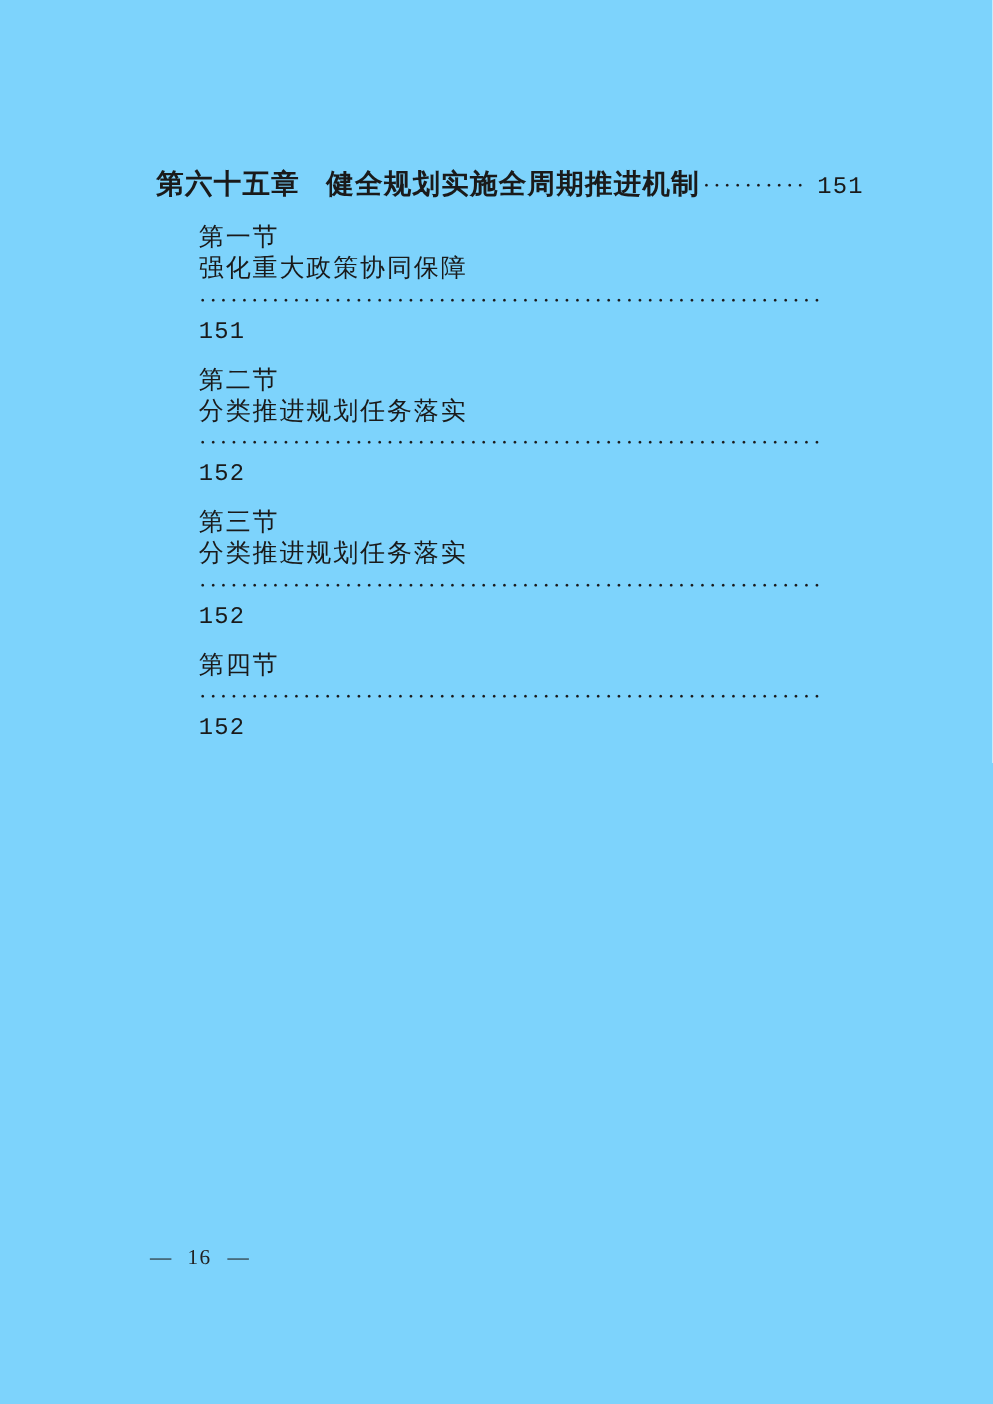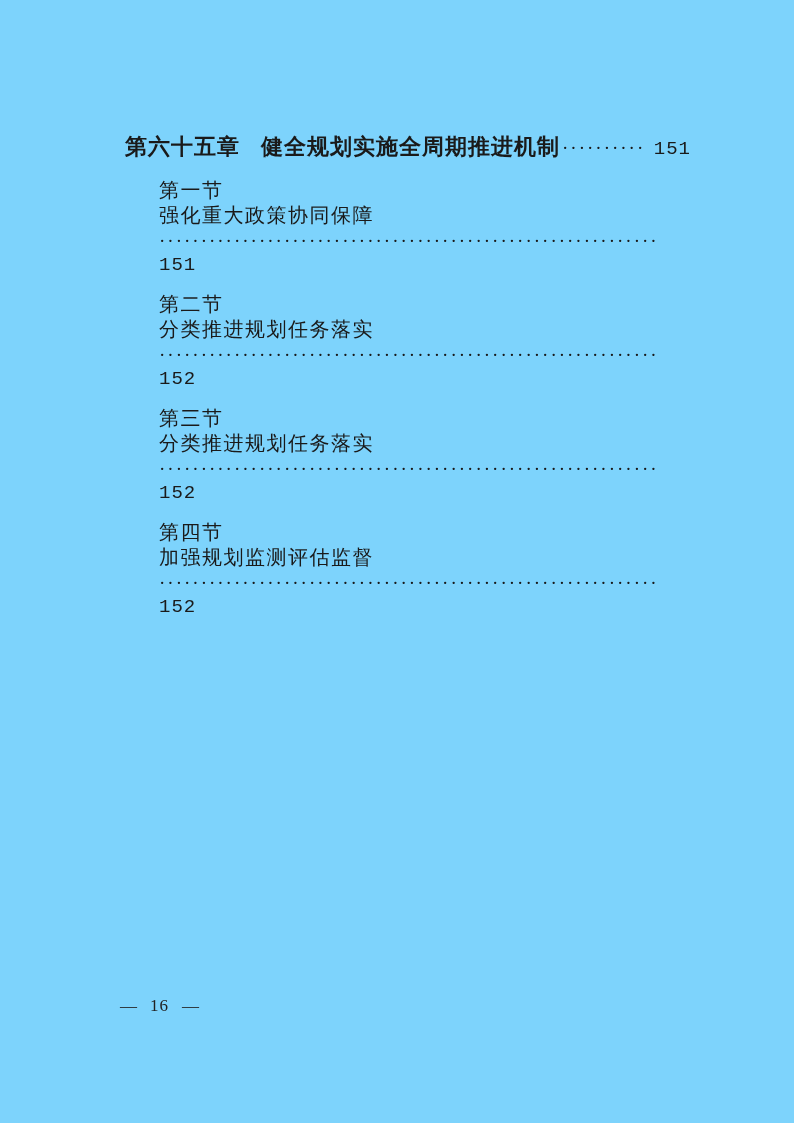--- a/index.html
+++ b/index.html
@@ -105,21 +105,20 @@
 
     <div class="toc-row section">
       <span class="sec-no">第三节</span>
       <span class="sec-title">分类推进规划任务落实</span>
       <span class="leader">····························································</span>
       <span class="pagenum">152</span>
     </div>
 
     <div class="toc-row section">
       <span class="sec-no">第四节</span>
-      <span class="sec-title">加强规划监测评估监督</span>
       <span class="leader">····························································</span>
       <span class="pagenum">152</span>
     </div>
 
   </div>
 
   <div class="footer">
     <span class="dash">—</span>
     <span class="folio">16</span>
     <span class="dash">—</span>

